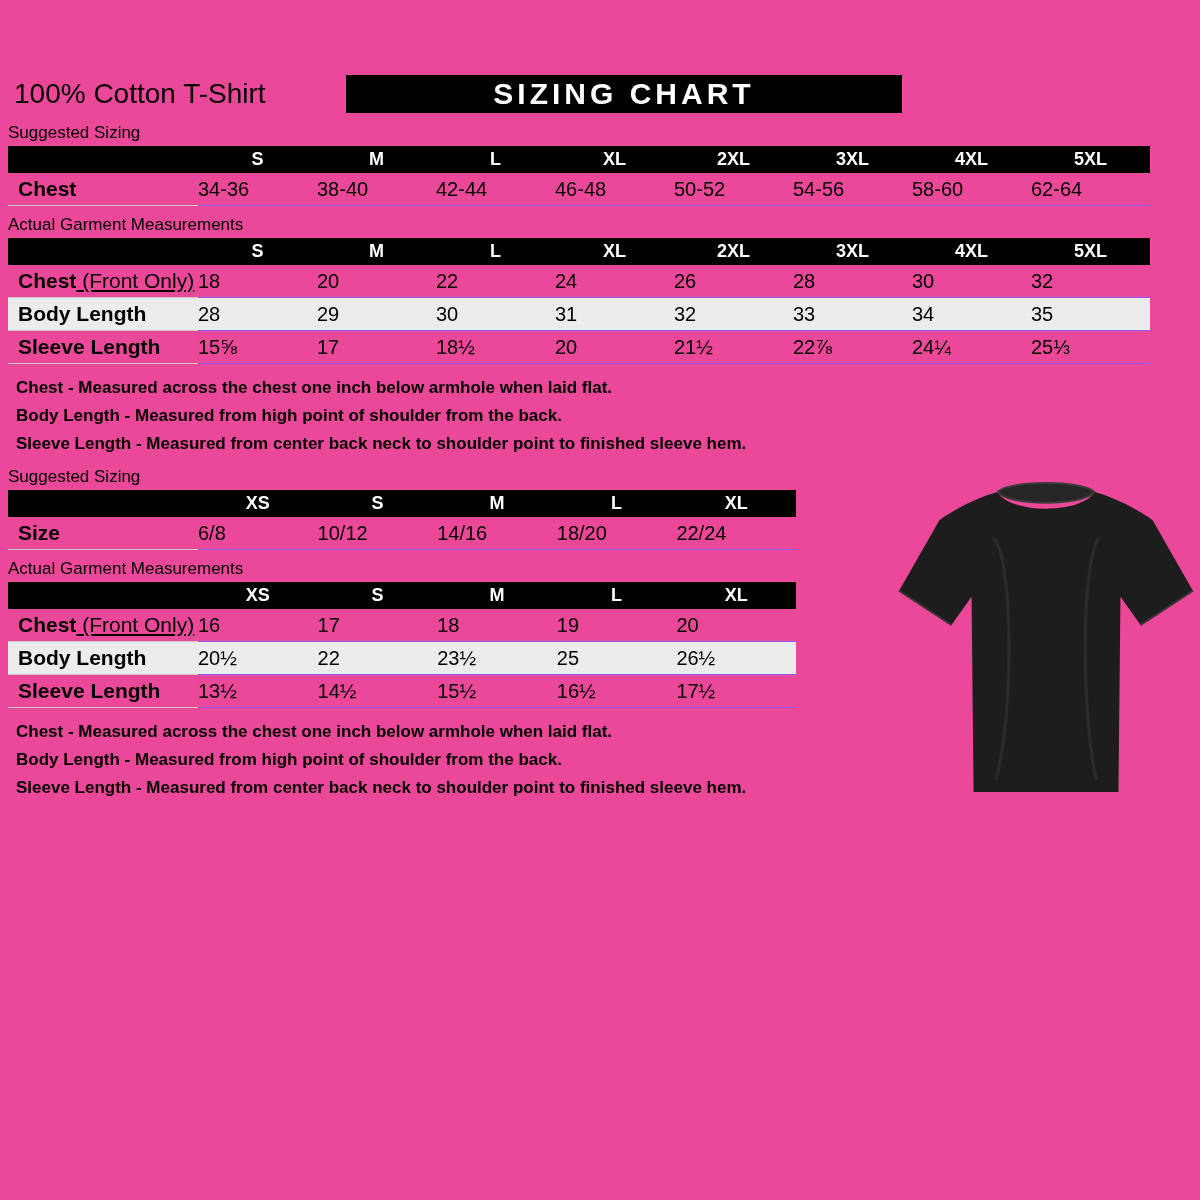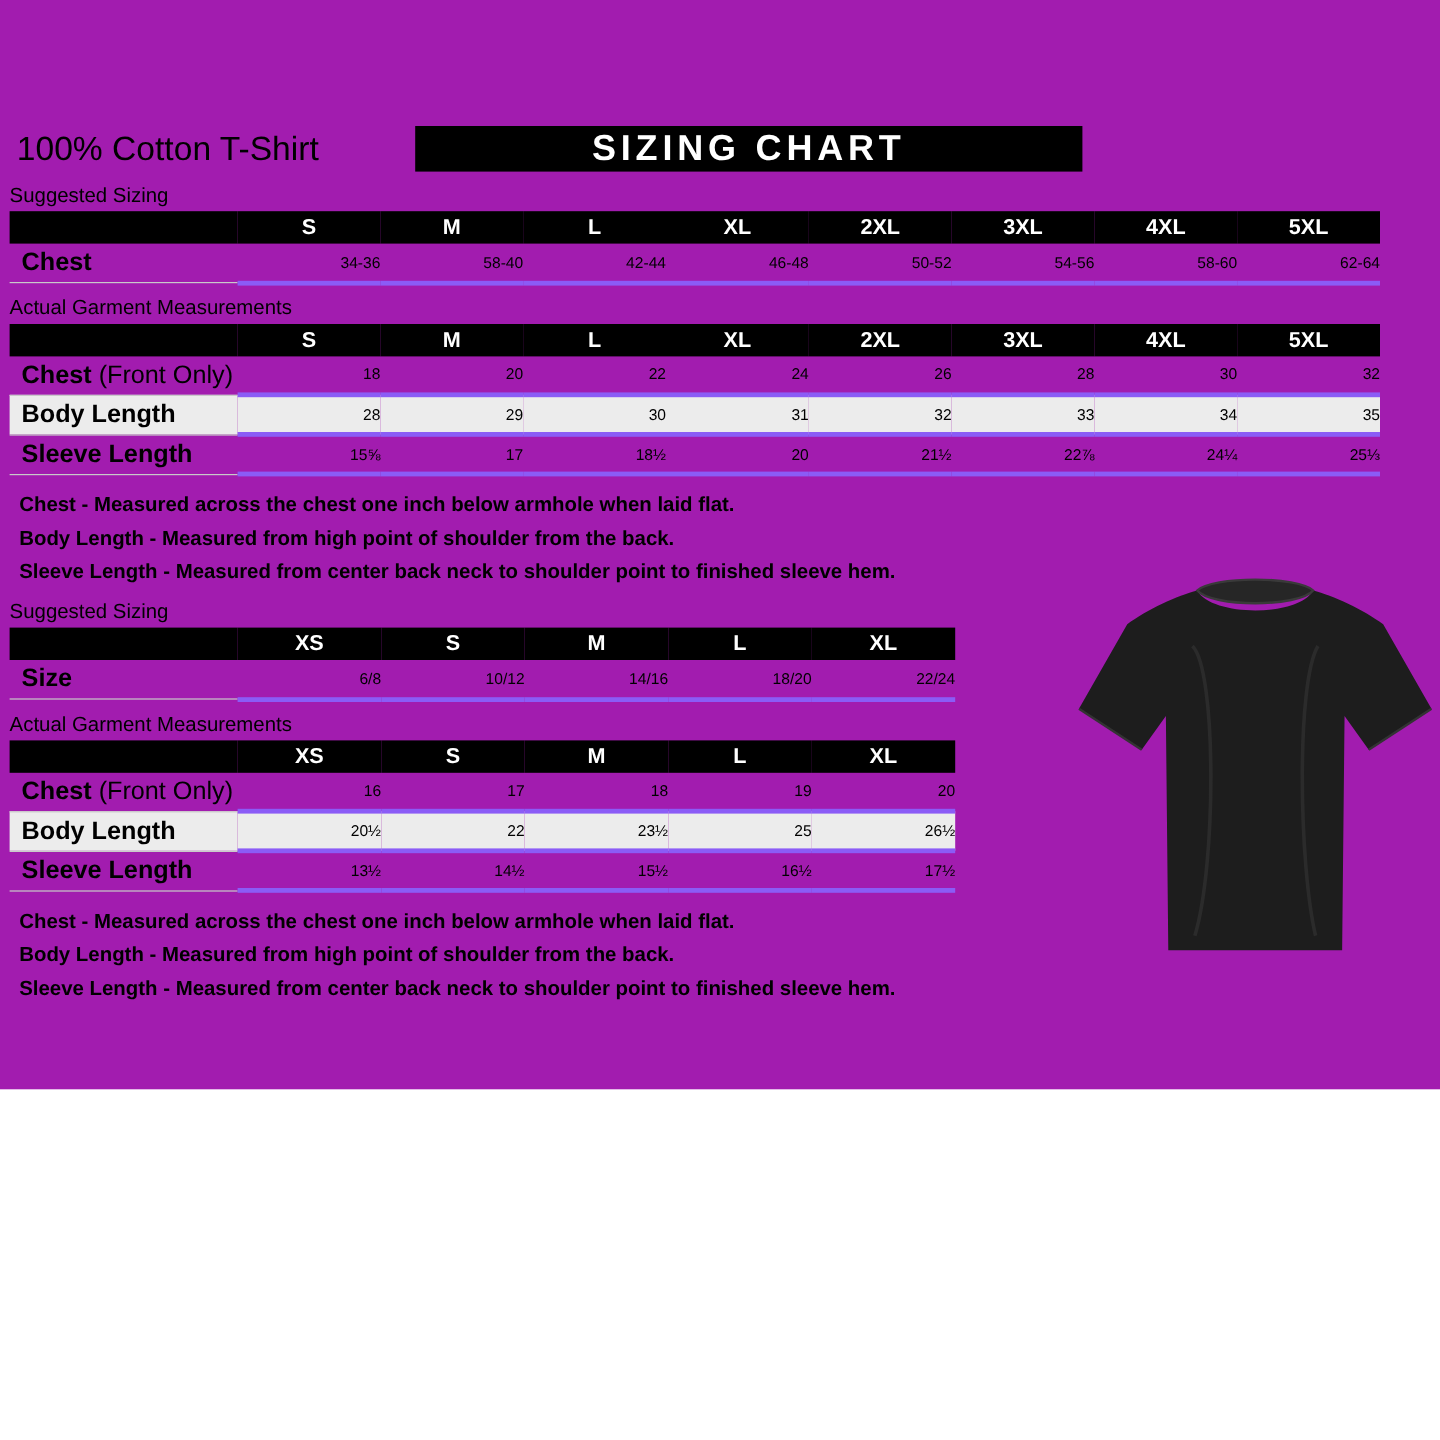--- a/index.html
+++ b/index.html
@@ -1,24 +1,24 @@
 <!DOCTYPE html>
 <html><head>
 <meta charset="utf-8">
 <style>
   * { margin: 0; padding: 0; box-sizing: border-box; }
   html, body { background: #ffffff; }
   body { font-family: "Liberation Sans", sans-serif; color: #000; }
   .page {
     position: relative;
     width: 1200px;
-    height: 908px;
-    background: #a21caf;
+    height: 1200px;
+    background: #ec4899;
     overflow: hidden;
-    padding: 104px 0 0 8px;
+    padding: 74px 0 0 8px;
   }
 
   .title-row { display: flex; align-items: stretch; height: 40px; }
   .page-title { font-size: 28px; font-weight: 400; width: 338px; padding-left: 6px; line-height: 40px; white-space: nowrap; }
   .banner {
     width: 556px; background: #000; color: #fff;
     font-weight: bold; font-size: 30px; letter-spacing: 4px;
     text-align: center; line-height: 38px; height: 38px; align-self: center;
   }
 
@@ -31,26 +31,26 @@
   .size-table thead th {
     background: #000; color: #fff; font-weight: bold; font-size: 18px;
     text-align: center; padding: 3px 0; height: 27px;
   }
   .size-table th.label-col { width: 190px; }
   .size-table tbody th {
     text-align: left; font-weight: 400; font-size: 21px;
     padding: 4px 0 4px 10px; border-bottom: 1px solid #c9c9c9;
   }
   .size-table tbody td {
-    text-align: right; font-size: 13px; padding: 4px 0;
-    border-bottom: 4px solid #8b5cf6;
+    text-align: left; font-size: 20px; padding: 4px 0;
+    border-bottom: 1px solid #8b5cf6;
   }
   .size-table tbody tr:nth-child(even) { background: #ececec; }
   .size-table .bold { font-weight: bold; }
-  .size-table .note { font-weight: 400; }
+  .size-table .note { font-weight: 400; text-decoration: underline; }
 
   .notes { margin: 10px 0 0 8px; }
   .notes .note-line { font-size: 17px; line-height: 28px; font-weight: bold; }
 
   .youth-title { font-size: 25px; font-weight: bold; margin-top: 14px; padding-left: 0; }
 
   .tshirt-wrap { position: absolute; left: 893px; top: 478px; width: 302px; height: 332px; }
   .tshirt-wrap svg { width: 100%; height: 100%; }
 </style>
 </head>
@@ -76,21 +76,21 @@
             <th>2XL</th>
             <th>3XL</th>
             <th>4XL</th>
             <th>5XL</th>
           </tr>
         </thead>
         <tbody>
           <tr>
             <th class="label-col"><span class="bold">Chest</span></th>
             <td>34-36</td>
-            <td>58-40</td>
+            <td>38-40</td>
             <td>42-44</td>
             <td>46-48</td>
             <td>50-52</td>
             <td>54-56</td>
             <td>58-60</td>
             <td>62-64</td>
           </tr>
         </tbody>
       </table>
     </div>

